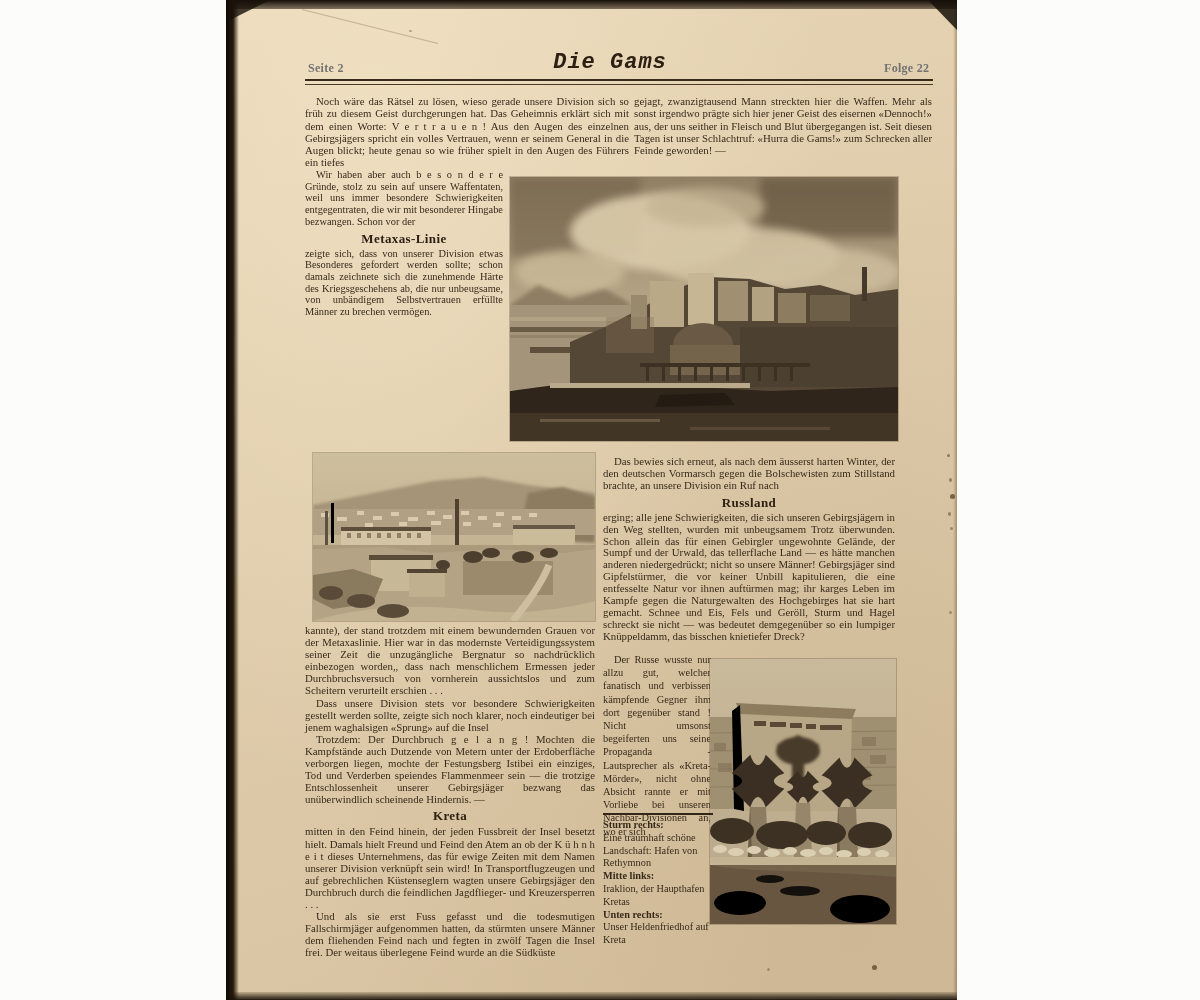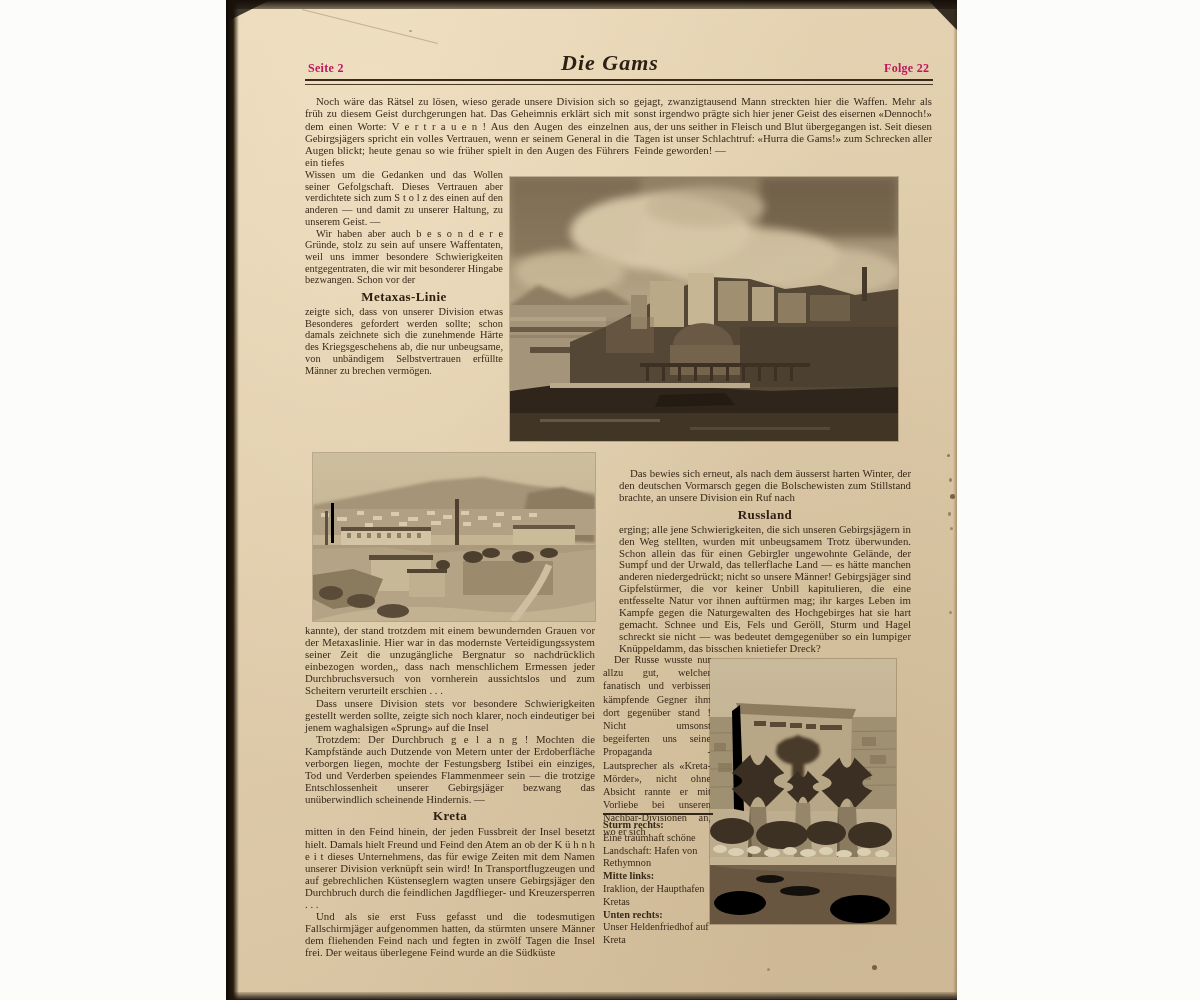--- a/index.html
+++ b/index.html
@@ -19,25 +19,25 @@
   .edge-top{position:absolute;left:230px;top:0;width:727px;height:9px;background:linear-gradient(180deg,#150e07,#31241395);}
   .edge-left{position:absolute;left:226px;top:0;width:13px;height:1000px;background:linear-gradient(90deg,#0d0905,#271b0e 55%,rgba(55,40,20,0));}
   .edge-bottom{position:absolute;left:230px;top:992px;width:727px;height:8px;background:linear-gradient(180deg,rgba(40,28,12,.15),#1d1308);}
   .edge-right{position:absolute;left:953px;top:6px;width:4px;height:990px;background:linear-gradient(90deg,rgba(0,0,0,0),rgba(110,85,45,.45));}
   .corner-tr{position:absolute;left:928px;top:0;width:29px;height:30px;background:#17100a;clip-path:polygon(100% 0,0 0,100% 100%);opacity:.85;}
   .corner-tl{position:absolute;left:230px;top:0;width:40px;height:20px;background:#17100a;clip-path:polygon(0 0,100% 0,0 100%);opacity:.8;}
   .crease{position:absolute;left:300px;top:26px;width:140px;height:1px;background:rgba(120,92,55,.35);transform:rotate(14deg);}
   .speck{position:absolute;border-radius:50%;background:#53391f;}
 
   
-  .hdr-small{position:absolute;top:61px;font-size:12px;font-weight:bold;color:#be185d;letter-spacing:.3px;}
+  .hdr-small{position:absolute;top:61px;font-size:12px;font-weight:bold;color:#737373;letter-spacing:.3px;}
   .hdr-title{
     position:absolute;left:480px;top:50px;width:260px;text-align:center;
     font-size:22px;font-weight:bold;font-style:italic;color:#2c2013;
-    font-family:Liberation Serif, serif;letter-spacing:1px;
+    font-family:Liberation Mono, monospace;letter-spacing:1px;
   }
   .rule-a{position:absolute;left:305px;top:79px;width:628px;height:2px;background:#382b1c;}
   .rule-b{position:absolute;left:305px;top:84px;width:628px;height:1px;background:#4a3a26;}
 
   
   .txt{position:absolute;color:#382a1b;font-size:10.8px;line-height:12.3px;text-align:justify;}
   .txt p{margin:0;}
   .txt p.ind{text-indent:11px;}
   .txt-sm{font-size:10.4px;line-height:11.7px;}
   .colhead{font-weight:bold;text-align:center;font-size:13px;line-height:14px;margin:4px 0 2px 0;color:#2e2113;letter-spacing:.4px;}
@@ -79,21 +79,20 @@
 
 <div class="txt" style="left:305px;top:95px;width:324px;">
   <p class="ind">Noch wäre das Rätsel zu lösen, wieso gerade unsere Division sich so früh zu diesem Geist durchgerungen hat. Das Geheimnis erklärt sich mit dem einen Worte: V e r t r a u e n ! Aus den Augen des einzelnen Gebirgsjägers spricht ein volles Vertrauen, wenn er seinem General in die Augen blickt; heute genau so wie früher spielt in den Augen des Führers ein tiefes</p>
 </div>
 
 <div class="txt" style="left:634px;top:95px;width:298px;">
   <p>gejagt, zwanzigtausend Mann streckten hier die Waffen. Mehr als sonst irgendwo prägte sich hier jener Geist des eisernen «Dennoch!» aus, der uns seither in Fleisch und Blut übergegangen ist. Seit diesen Tagen ist unser Schlachtruf: «Hurra die Gams!» zum Schrecken aller Feinde geworden! —</p>
 </div>
 
 <div class="txt txt-sm" style="left:305px;top:169px;width:198px;">
-  <p>Wissen um die Gedanken und das Wollen seiner Gefolgschaft. Dieses Vertrauen aber verdichtete sich zum S t o l z des einen auf den anderen — und damit zu unserer Haltung, zu unserem Geist. —</p>
   <p class="ind">Wir haben aber auch b e s o n d e r e Gründe, stolz zu sein auf unsere Waffentaten, weil uns immer besondere Schwierigkeiten entgegentraten, die wir mit besonderer Hingabe bezwangen. Schon vor der</p>
   <div class="colhead">Metaxas-Linie</div>
   <p>zeigte sich, dass von unserer Division etwas Besonderes gefordert werden sollte; schon damals zeichnete sich die zunehmende Härte des Kriegsgeschehens ab, die nur unbeugsame, von unbändigem Selbstvertrauen erfüllte Männer zu brechen vermögen.</p>
 </div>
 
 <div class="photo" style="left:510px;top:177px;width:388px;height:264px;">
   <svg width="388" height="264" viewBox="0 0 388 264" xmlns="http://www.w3.org/2000/svg">
     <defs>
       <linearGradient id="p1sky" x1="0" y1="0" x2="0" y2="1">
         <stop offset="0" stop-color="#917f64"></stop>
@@ -242,21 +241,21 @@
     <g fill="#594b38">
         <ellipse cx="18" cy="140" rx="12" ry="7"></ellipse>
         <ellipse cx="48" cy="148" rx="14" ry="7"></ellipse>
         <ellipse cx="80" cy="158" rx="16" ry="7"></ellipse>
       </g>
     <rect x="96" y="118" width="36" height="26" fill="#c0b08f"></rect>
     <rect x="94" y="116" width="40" height="4" fill="#514432"></rect>
   </svg>
 </div>
 
-<div class="txt" style="left:603px;top:468px;width:292px;line-height:11.9px;margin-left:16px;">
+<div class="txt" style="left:603px;top:456px;width:292px;line-height:11.9px;">
   <p class="ind">Das bewies sich erneut, als nach dem äusserst harten Winter, der den deutschen Vormarsch gegen die Bolschewisten zum Stillstand brachte, an unsere Division ein Ruf nach</p>
   <div class="colhead">Russland</div>
   <p>erging; alle jene Schwierigkeiten, die sich unseren Gebirgsjägern in den Weg stellten, wurden mit unbeugsamem Trotz überwunden. Schon allein das für einen Gebirgler ungewohnte Gelände, der Sumpf und der Urwald, das tellerflache Land — es hätte manchen anderen niedergedrückt; nicht so unsere Männer! Gebirgsjäger sind Gipfelstürmer, die vor keiner Unbill kapitulieren, die eine entfesselte Natur vor ihnen auftürmen mag; ihr karges Leben im Kampfe gegen die Naturgewalten des Hochgebirges hat sie hart gemacht. Schnee und Eis, Fels und Geröll, Sturm und Hagel schreckt sie nicht — was bedeutet demgegenüber so ein lumpiger Knüppeldamm, das bisschen knietiefer Dreck?</p>
 </div>
 
 <div class="txt" style="left:305px;top:624px;width:290px;line-height:12.1px;">
   <p>kannte), der stand trotzdem mit einem bewundernden Grauen vor der Metaxaslinie. Hier war in das modernste Verteidigungssystem seiner Zeit die unzugängliche Bergnatur so nachdrücklich einbezogen worden,, dass nach menschlichem Ermessen jeder Durchbruchsversuch von vornherein aussichtslos und zum Scheitern verurteilt erschien . . .</p>
   <p class="ind">Dass unsere Division stets vor besondere Schwierigkeiten gestellt werden sollte, zeigte sich noch klarer, noch eindeutiger bei jenem waghalsigen «Sprung» auf die Insel</p>
   <p class="ind">Trotzdem: Der Durchbruch g e l a n g ! Mochten die Kampfstände auch Dutzende von Metern unter der Erdoberfläche verborgen liegen, mochte der Festungsberg Istibei ein einziges, Tod und Verderben speiendes Flammenmeer sein — die trotzige Entschlossenheit unserer Gebirgsjäger bezwang das unüberwindlich scheinende Hindernis. —</p>
   <div class="colhead">Kreta</div>

